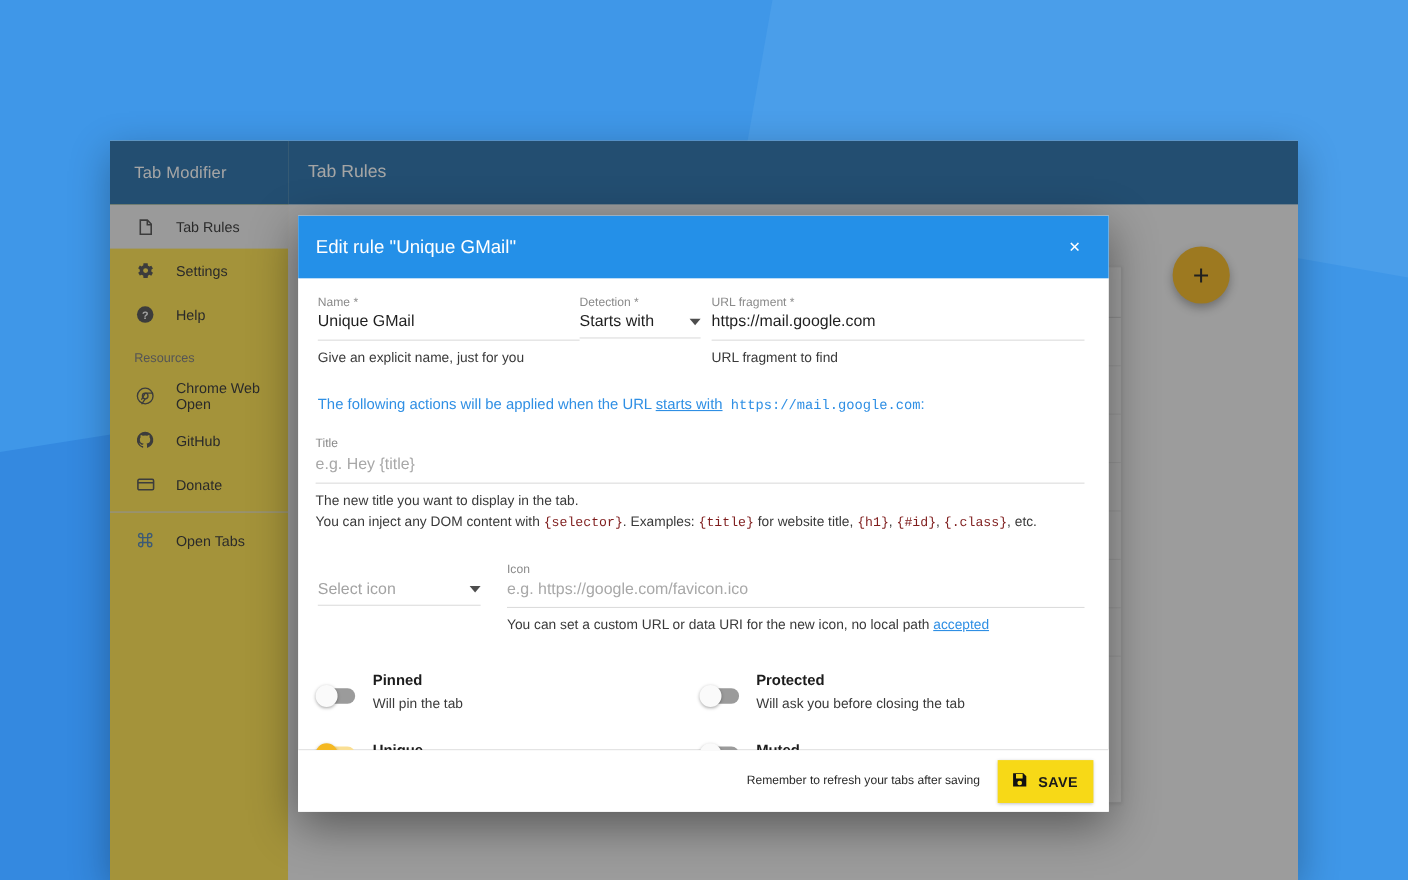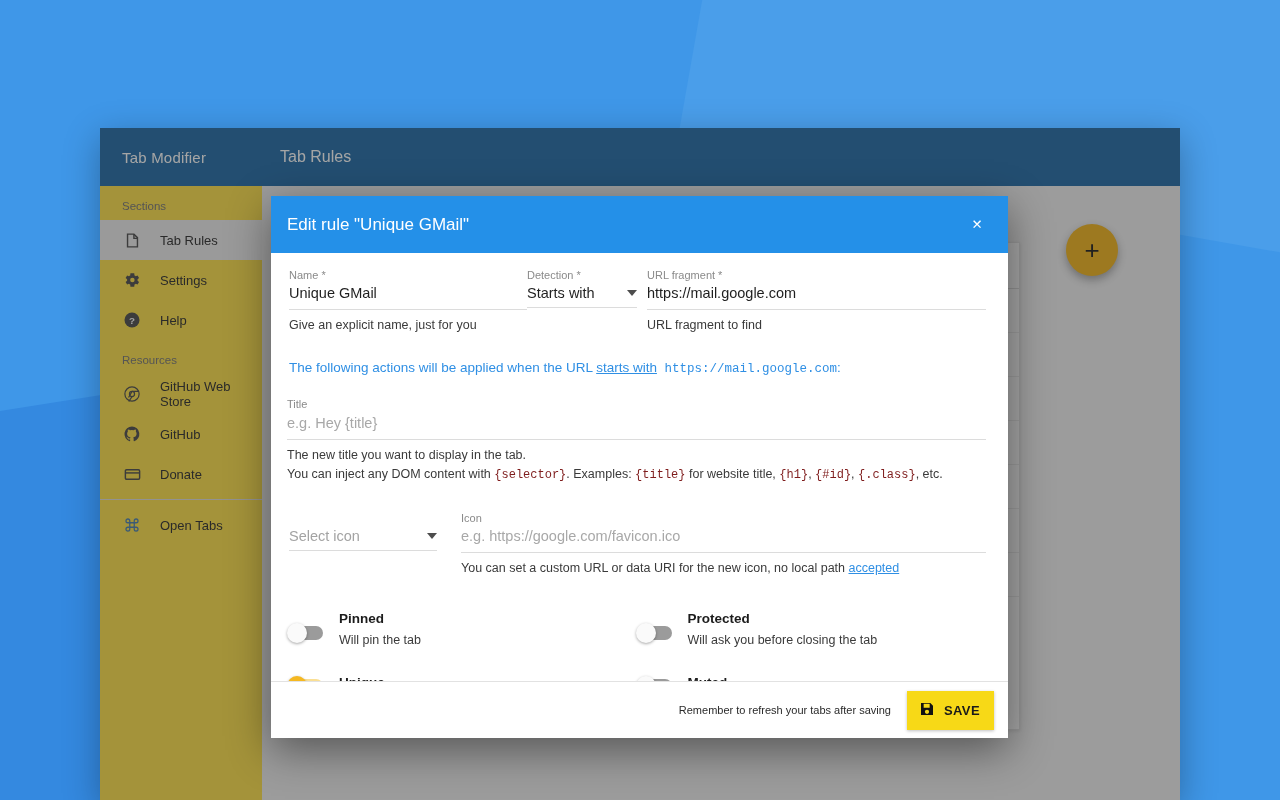--- a/index.html
+++ b/index.html
@@ -309,21 +309,20 @@
 
 <div id="desktop">
   <div id="wall-shape-a"></div>
   <div id="wall-shape-b"></div>
 
   <div id="app-window">
 
     <div id="sidebar">
       <div id="sidebar-brand">Tab Modifier</div>
 
-      <div class="side-caption">Sections</div>
 
       <div class="side-item active">
         <span class="side-icon">
           <svg width="17" height="17" viewBox="0 0 24 24" fill="none" stroke="currentColor" stroke-width="2">
             <path d="M5 3h9l5 5v13H5z"></path>
               <path d="M14 3v6h5"></path>
           </svg>
         </span>
         <span>Tab Rules</span>
       </div>
@@ -350,21 +349,21 @@
       <div class="side-caption">Resources</div>
 
       <div class="side-item">
         <span class="side-icon">
           <svg width="18" height="18" viewBox="0 0 24 24" fill="none" stroke="currentColor" stroke-width="1.6">
             <circle cx="12" cy="12" r="9.5"></circle>
               <circle cx="12" cy="12" r="3.4"></circle>
             <path d="M12 8.6L21 8.6M12 8.6l-4.6 8M12 15.4l-4.3 6.6"></path>
           </svg>
         </span>
-        <span>GitHub Web Store</span>
+        <span>Chrome Web Open</span>
       </div>
 
       <div class="side-item">
         <span class="side-icon">
           <svg width="18" height="18" viewBox="0 0 24 24" fill="currentColor">
             <path d="M12 2a10 10 0 0 0-3.2 19.5c.5.1.7-.2.7-.5v-1.8c-2.8.6-3.4-1.3-3.4-1.3-.5-1.2-1.1-1.5-1.1-1.5-.9-.6.1-.6.1-.6 1 .1 1.5 1 1.5 1 .9 1.5 2.3 1.1 2.9.8.1-.6.3-1.1.6-1.3-2.2-.3-4.6-1.1-4.6-5 0-1.1.4-2 1-2.7-.1-.3-.4-1.3.1-2.7 0 0 .8-.3 2.7 1a9.4 9.4 0 0 1 5 0c1.9-1.3 2.7-1 2.7-1 .5 1.4.2 2.4.1 2.7.6.7 1 1.6 1 2.7 0 3.9-2.4 4.7-4.6 5 .4.3.7.9.7 1.9v2.8c0 .3.2.6.7.5A10 10 0 0 0 12 2z"></path>
           </svg>
         </span>
         <span>GitHub</span>
       </div>

